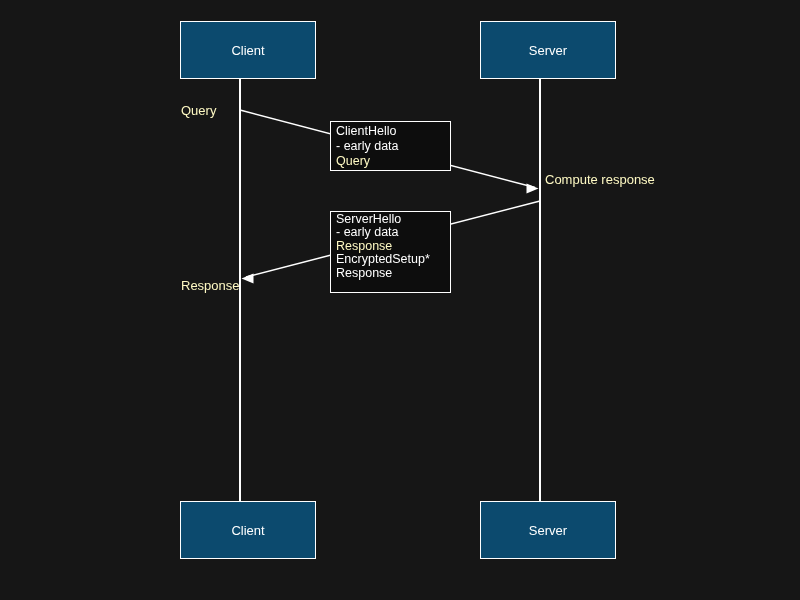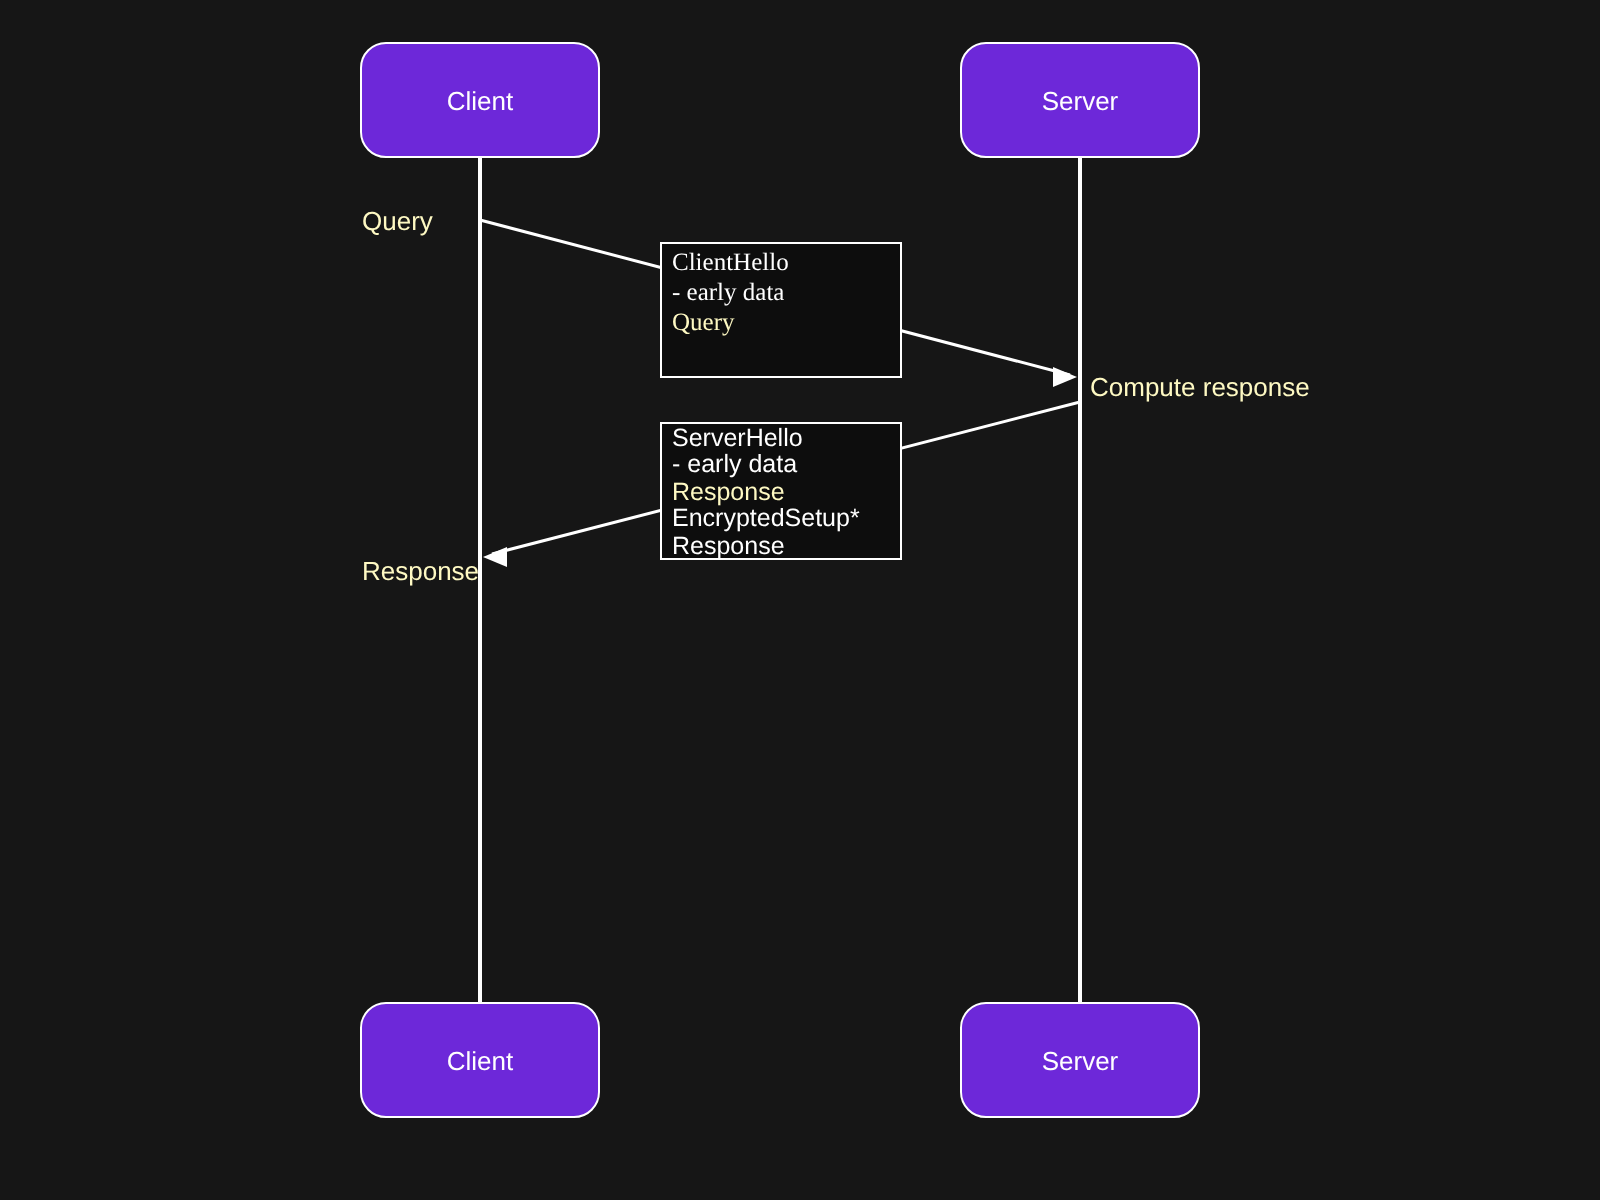--- a/index.html
+++ b/index.html
@@ -15,25 +15,25 @@
     left: 0; top: 0;
     width: 800px; height: 600px;
   }
   svg.wires {
     position: absolute;
     left: 0; top: 0;
     width: 800px; height: 600px;
   }
   .actor-box {
     position: absolute;
-    width: 120px;
+    width: 136px;
     height: 58px;
-    background: #6d28d9;
+    background: #0c4a6e;
     border: 1.5px solid #ffffff;
-    border-radius: 13px;
+    border-radius: 0;
     display: flex;
     align-items: center;
     justify-content: center;
     font-size: 13px;
     color: #ffffff;
   }
   .actor-client-top  { left: 180px; top: 21px; }
   .actor-server-top  { left: 480px; top: 21px; }
   .actor-client-bot  { left: 180px; top: 501px; }
   .actor-server-bot  { left: 480px; top: 501px; }
@@ -41,34 +41,34 @@
   .msg-box {
     position: absolute;
     left: 330px;
     width: 121px;
     background: #0d0d0d;
     border: 1.5px solid #ffffff;
     font-size: 12.5px;
     padding: 2px 0 0 5px;
     color: #ffffff;
   }
-  .msg-box-1 { top: 121px; height: 68px; font-family: Liberation Serif, serif; }
-  .msg-box-2 { top: 211px; height: 69px; padding-top: 1px; }
+  .msg-box-1 { top: 121px; height: 50px; }
+  .msg-box-2 { top: 211px; height: 82px; padding-top: 1px; }
   .msg-box-1 .line { line-height: 15px; }
   .msg-box-2 .line { line-height: 13.4px; }
 
   .green { color: #fef9c3; }
 
   .note-label {
     position: absolute;
     font-size: 13px;
     white-space: nowrap;
   }
   .label-query    { left: 181px; top: 103px; }
-  .label-compute  { left: 545px; top: 186px; }
+  .label-compute  { left: 545px; top: 172px; }
   .label-response { left: 181px; top: 278px; }
 </style>
 </head>
 <body>
 
 <div id="canvas">
 
   <svg class="wires" viewBox="0 0 800 600">
     <line x1="240" y1="79" x2="240" y2="501" stroke="#ffffff" stroke-width="2"></line>
     <line x1="540" y1="79" x2="540" y2="501" stroke="#ffffff" stroke-width="2"></line>

